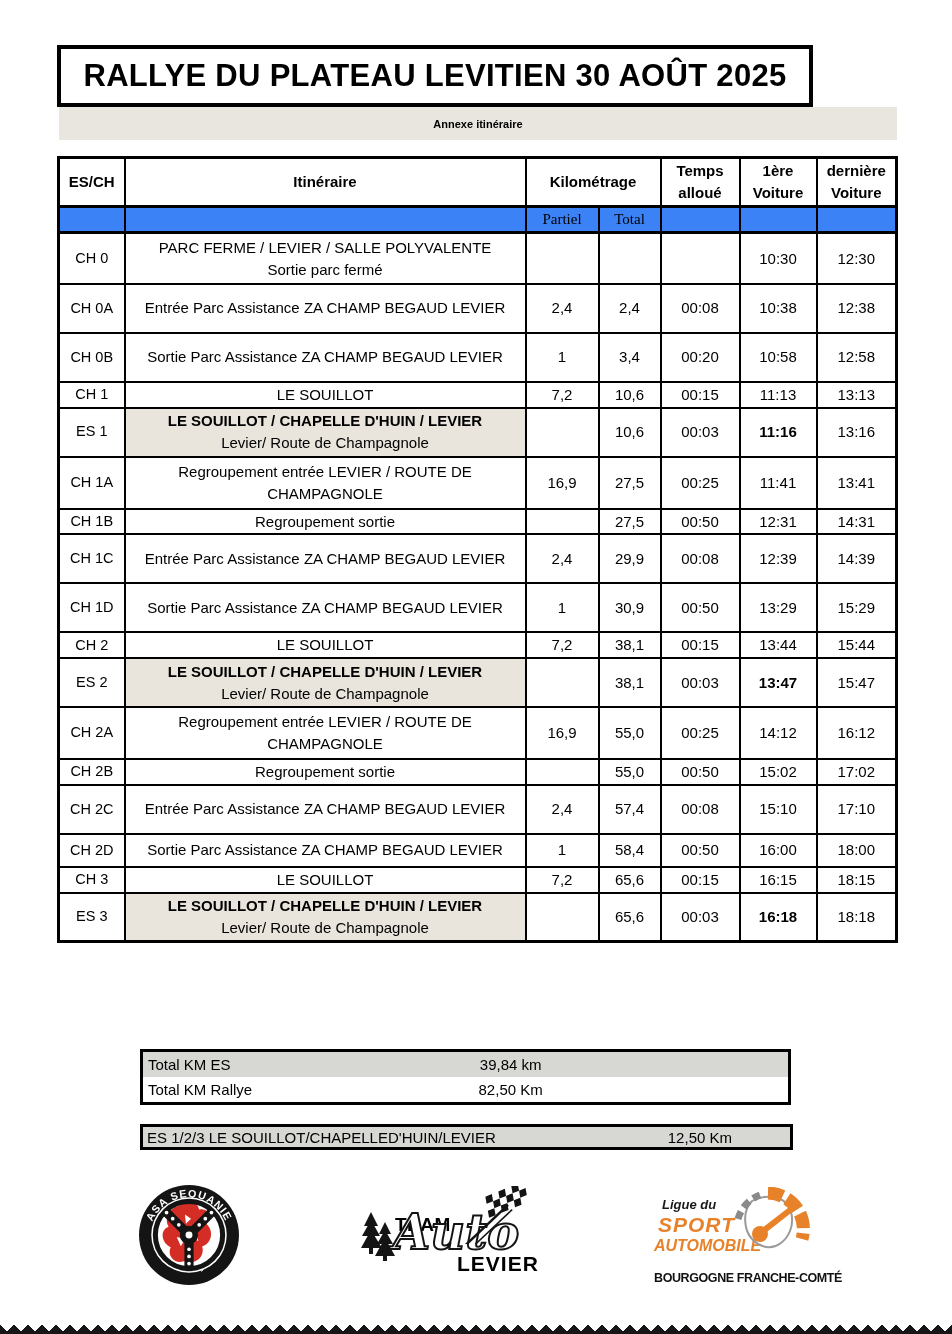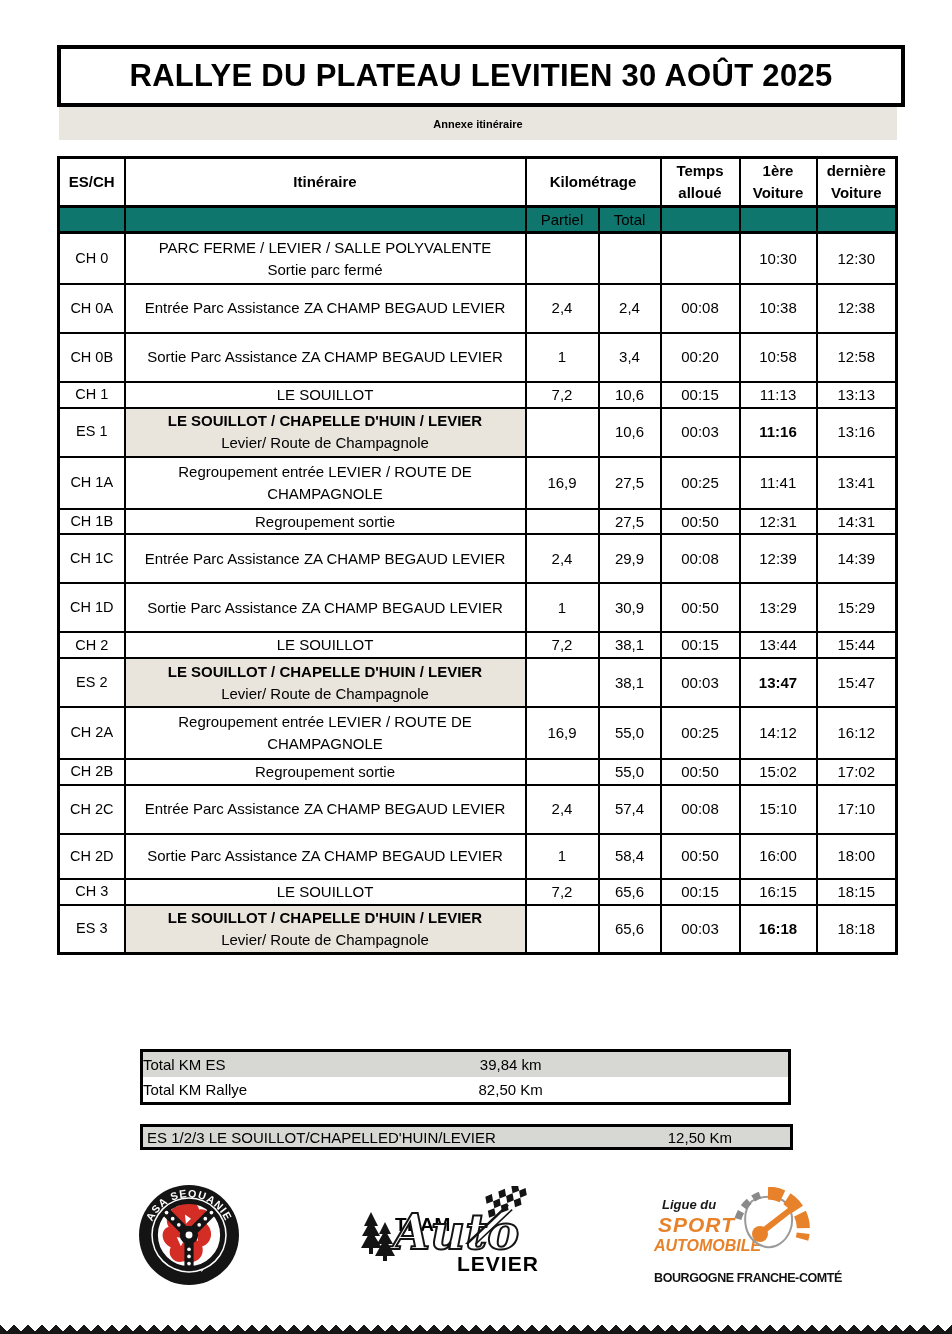--- a/index.html
+++ b/index.html
@@ -4,52 +4,52 @@
 <style>
   * { box-sizing: border-box; }
   html,body { margin:0; padding:0; }
   body {
     width:952px; height:1334px; position:relative; overflow:hidden;
     background:#ffffff; color:#000;
     font-family:"Liberation Sans", sans-serif;
   }
   
   .title-box{
-    position:absolute; left:57px; top:45px; width:848px; height:62px;
+    position:absolute; left:57px; top:45px; width:756px; height:62px;
     border:4px solid #000; display:flex; align-items:center; justify-content:center;
     font-size:31px; font-weight:bold; letter-spacing:.3px;
   }
   .annexe-band{
     position:absolute; left:59px; top:107px; width:838px; height:33px;
     background:#e9e6df; display:flex; align-items:center; justify-content:center;
     font-size:11px; font-weight:bold;
   }
   
   table.itin{
     position:absolute; left:57px; top:156px; width:838px;
     border-collapse:collapse; table-layout:fixed; border:3px solid #000000;
   }
   table.itin th, table.itin td{
     border:2px solid #000; text-align:center; vertical-align:middle;
     font-size:15px; padding:1px 2px; line-height:1.45; overflow:hidden;
   }
   table.itin thead th{ font-weight:bold; height:43px; border-bottom:3px solid #000; }
-  tr.subheader td{ background:#0f766e; height:25px; border-bottom:3px solid #000; }
+  tr.subheader td{ background:#3b82f6; height:25px; border-bottom:3px solid #000;font-family:Liberation Serif, serif; }
   tbody td.cell-id{ font-size:14.5px; }
   tr.es-row td.cell-itinerary{ background:#e9e5dc; }
   tr.es-row .line1{ font-weight:bold; }
   tr.es-row td.cell-first{ font-weight:bold; }
   
   .totals-box{
     position:absolute; left:140px; top:1049px; width:651px;
     border:3px solid #000; background:#fff;
   }
   .totals-row{ position:relative; height:25px; display:flex; align-items:center; font-size:15px; }
   .totals-row.shaded{ background:#d7d7d4; }
-  .totals-row .t-label{ }
+  .totals-row .t-label{ padding-left:5px; }
   .totals-row .t-value{ position:absolute; left:57%; transform:translateX(-50%); }
   .es-summary-box{
     position:absolute; left:140px; top:1124px; width:653px; height:26px;
     border:3px solid #000; background:#d7d7d4;
     display:flex; align-items:center; font-size:15px;
   }
   .es-summary-box .t-label{ padding-left:4px; }
   .es-summary-box .t-value{ margin-left:auto; padding-right:58px; }
   
   .logos{
@@ -280,21 +280,21 @@
         <td class="cell-id">CH 2C</td>
         <td class="cell-itinerary">
           <div class="line1">Entrée Parc Assistance ZA CHAMP BEGAUD LEVIER</div>
         </td>
         <td class="cell-partiel">2,4</td>
         <td class="cell-total">57,4</td>
         <td class="cell-temps">00:08</td>
         <td class="cell-first">15:10</td>
         <td class="cell-last">17:10</td>
       </tr>
-      <tr style="height: 45px; padding-left: 26px;">
+      <tr style="height: 33px; padding-left: 26px;">
         <td class="cell-id">CH 2D</td>
         <td class="cell-itinerary">
           <div class="line1">Sortie Parc Assistance ZA CHAMP BEGAUD LEVIER</div>
         </td>
         <td class="cell-partiel">1</td>
         <td class="cell-total">58,4</td>
         <td class="cell-temps">00:50</td>
         <td class="cell-first">16:00</td>
         <td class="cell-last">18:00</td>
       </tr>

